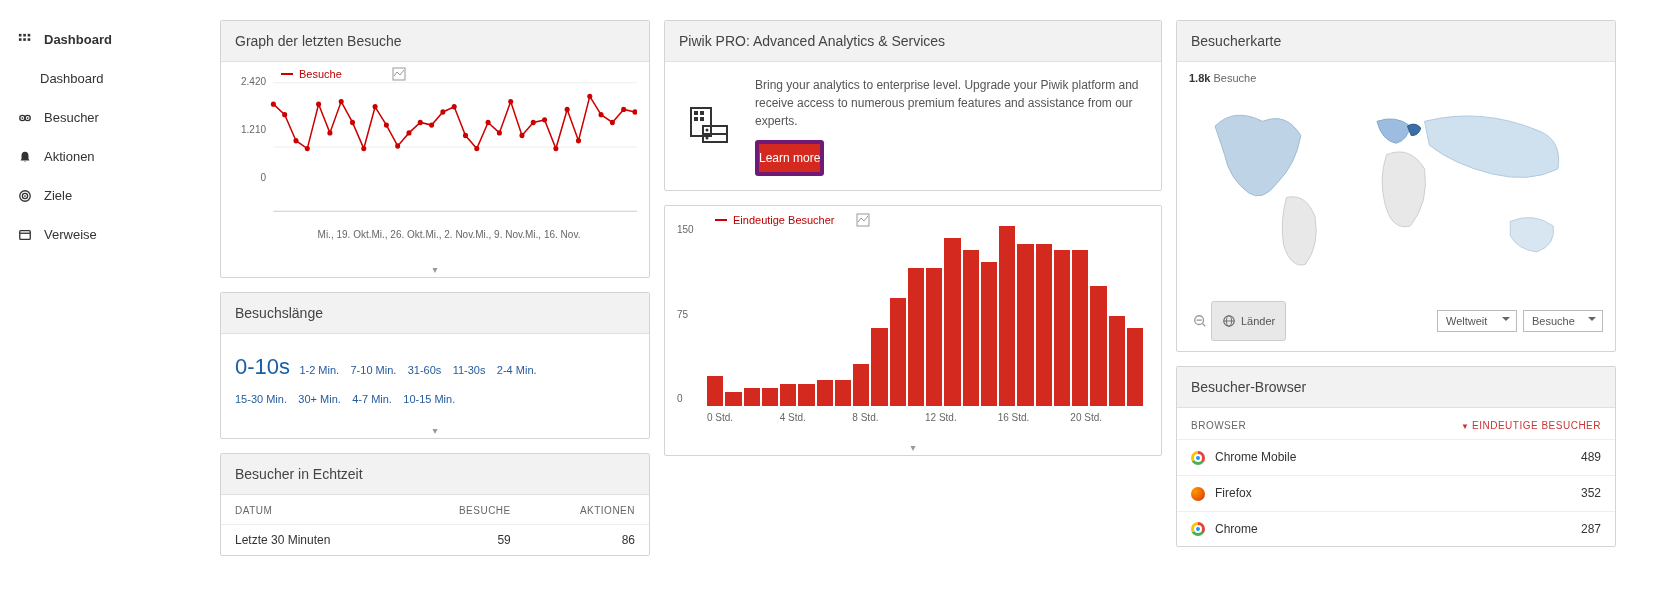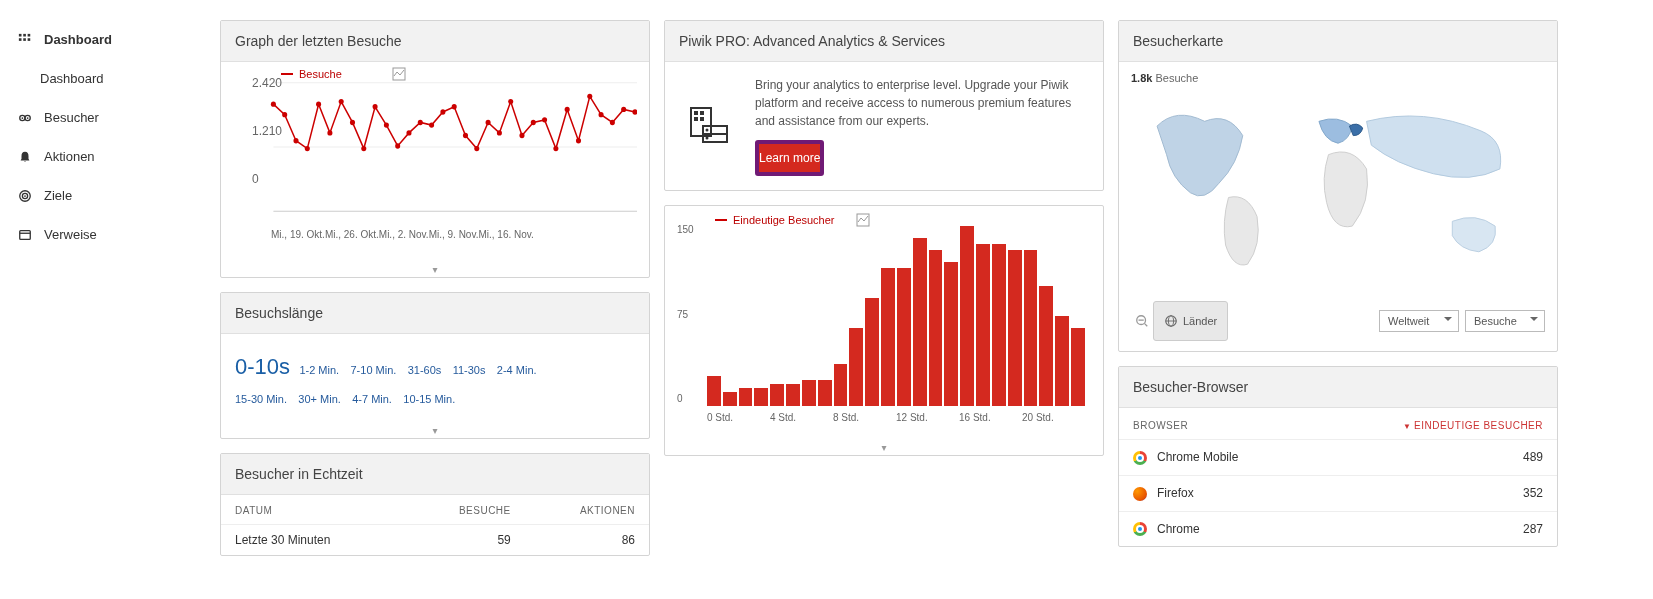--- a/index.html
+++ b/index.html
@@ -8,35 +8,35 @@
   .sidebar { width: 210px; padding-top: 20px; }
   .sidebar .item { display: flex; align-items: center; padding: 12px 16px; cursor: pointer; color: #333; font-size: 13px; }
   .sidebar .item.active { font-weight: bold; }
   .sidebar .item.sub { padding-left: 40px; font-weight: normal; background: #fff; }
   .sidebar .icon { width: 18px; margin-right: 10px; color: #333; display: inline-flex; align-items: center; justify-content: center; }
   .sidebar .icon svg { width: 14px; height: 14px; }
 
   .main { flex: 1; display: flex; gap: 14px; padding: 20px 10px 0 10px; align-items: flex-start; }
   .col { display: flex; flex-direction: column; gap: 14px; }
   .col1 { width: 430px; }
-  .col2 { width: 440px; }
+  .col2 { width: 498px; }
   .col3 { width: 440px; }
 
   .widget { border: 1px solid #d4d4d4; background: #fff; border-radius: 2px; }
   .widget-header { background: #f2f2f2; padding: 12px 14px; font-size: 14px; color: #444; border-bottom: 1px solid #e0e0e0; }
   .widget-body { padding: 10px 12px; position: relative; }
 
   .chart-legend { display: flex; align-items: center; gap: 6px; font-size: 11px; color: #b00; position: absolute; top: 6px; left: 60px; }
   .chart-legend .dash { width: 12px; height: 2px; background: #c00; }
   .chart-opt { position: absolute; top: 4px; left: 170px; color: #888; cursor: pointer; }
 
   .line-chart-wrap { position: relative; height: 180px; }
   .line-chart { width: 100%; height: 150px; }
-  .x-labels { display: flex; justify-content: flex-start; font-size: 10px; color: #666; padding: 4px 10px 0 38px; }
-  .y-labels-line { position: absolute; left: 19px; top: 4px; font-size: 12px; color: #666; }
+  .x-labels { display: flex; justify-content: center; font-size: 10px; color: #666; padding: 4px 10px 0 38px; }
+  .y-labels-line { position: absolute; left: 8px; top: 4px; font-size: 10px; color: #666; text-align: right; }
   .y-labels-line div { height: 48px; }
 
   .expand-handle { text-align: center; color: #999; cursor: pointer; font-size: 10px; padding: 2px 0; }
 
   .length-body { padding: 12px 14px; line-height: 1.9; }
   .length-body .big { font-size: 22px; color: #1a5fa6; margin-right: 6px; }
   .length-body span { color: #255a9c; font-size: 11px; margin-right: 8px; white-space: nowrap; }
 
   .rt-table { width: 100%; border-collapse: collapse; font-size: 12px; }
   .rt-table th { text-align: left; font-size: 10px; color: #666; font-weight: normal; padding: 10px 14px 8px; letter-spacing: 0.5px; }

